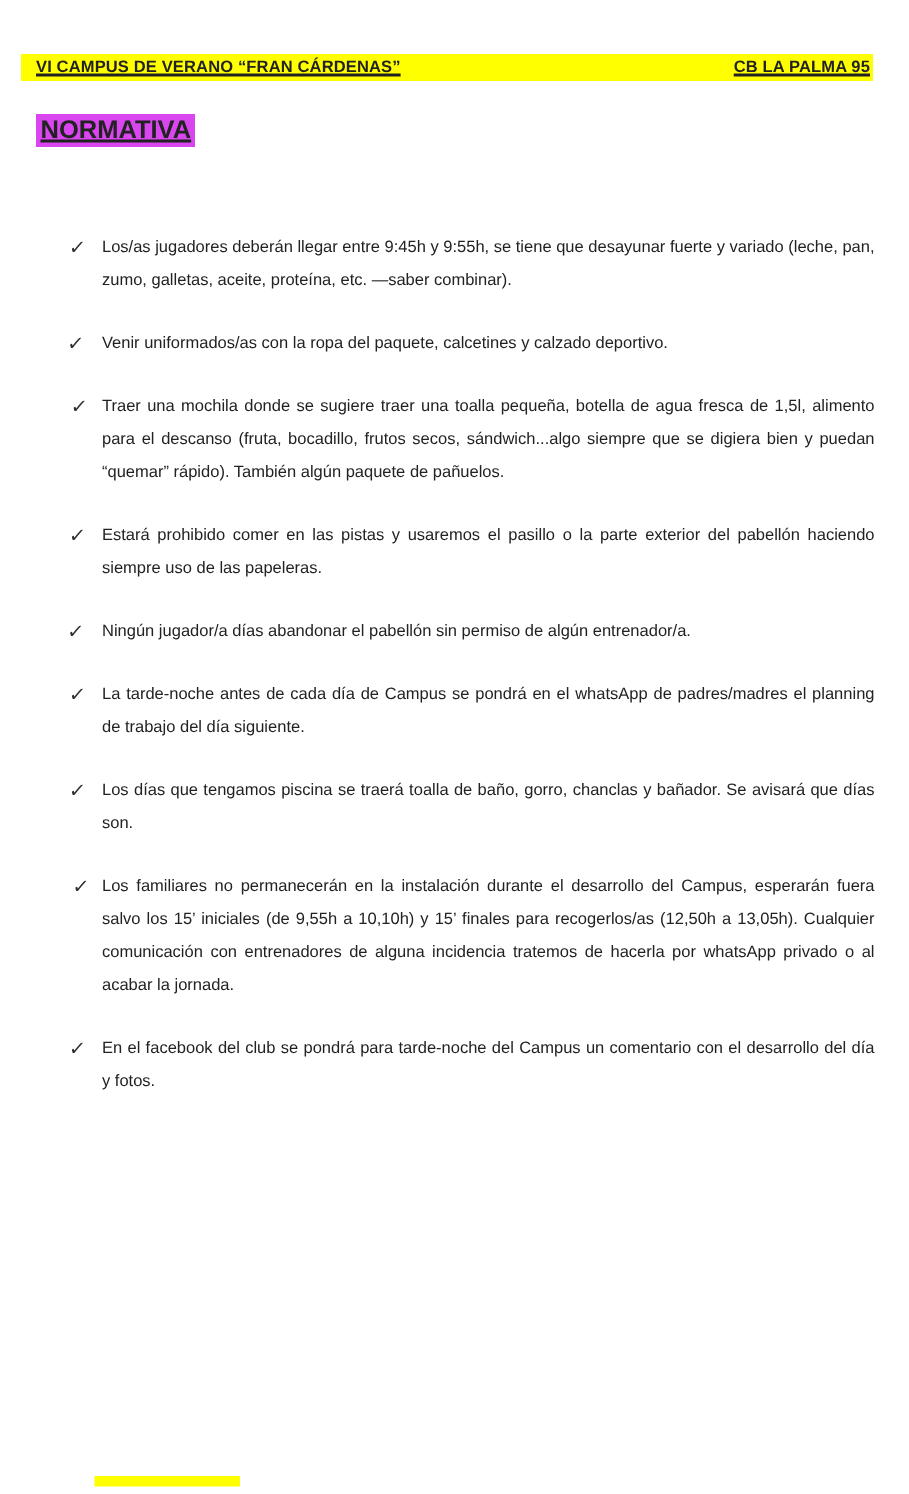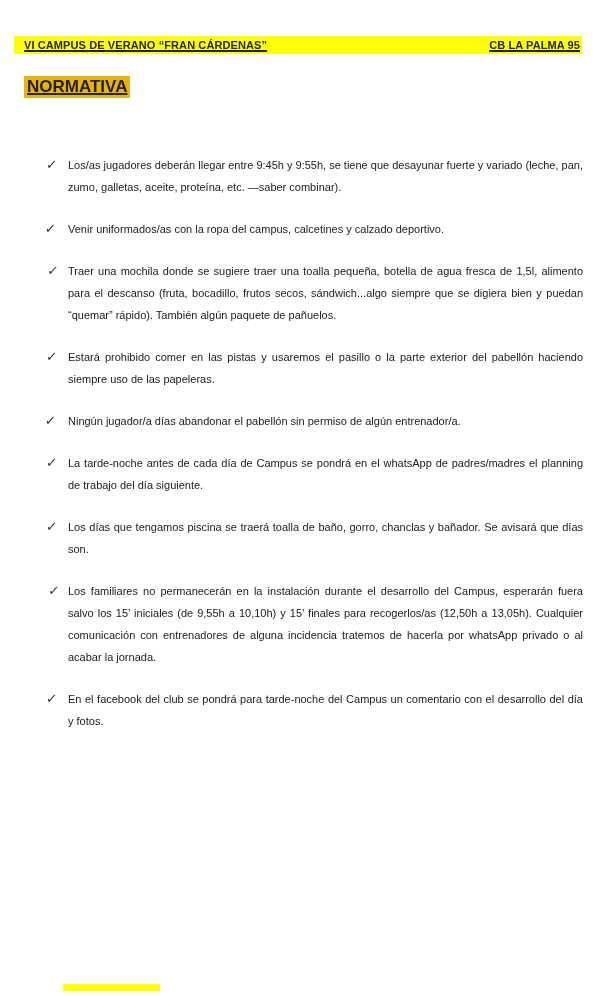--- a/index.html
+++ b/index.html
@@ -25,21 +25,21 @@
     letter-spacing: 0.1px;
   }
   .header-band span {
     text-decoration: underline;
     text-decoration-thickness: 1.5px;
     white-space: nowrap;
   }
   .doc-title {
     display: inline-block;
     margin: 22px 0 0 24px;
-    background: #eab308;
+    background: #d946ef;
     padding: 1px 3px;
     font-size: 17px;
     font-weight: bold;
     text-decoration: underline;
     text-decoration-thickness: 2px;
     line-height: 20px;
   }
   ul.rules {
     list-style: none;
     margin: 56px 23px 0 45px;
@@ -97,21 +97,21 @@
   <div class="doc-title">NORMATIVA</div>
 
   <ul class="rules">
 
   <li>
       <span class="check">✓</span>
       <span class="rule-text">Los/as jugadores deberán llegar entre 9:45h y 9:55h, se tiene que desayunar fuerte y variado (leche, pan, zumo, galletas, aceite, proteína, etc. —saber combinar).</span>
     </li>
       <li>
       <span class="check">✓</span>
-      <span class="rule-text">Venir uniformados/as con la ropa del campus, calcetines y calzado deportivo.</span>
+      <span class="rule-text">Venir uniformados/as con la ropa del paquete, calcetines y calzado deportivo.</span>
     </li>
       <li>
       <span class="check">✓</span>
       <span class="rule-text">Traer una mochila donde se sugiere traer una toalla pequeña, botella de agua fresca de 1,5l, alimento para el descanso (fruta, bocadillo, frutos secos, sándwich...algo siempre que se digiera bien y puedan “quemar” rápido). También algún paquete de pañuelos.</span>
     </li>
       <li>
       <span class="check">✓</span>
       <span class="rule-text">Estará prohibido comer en las pistas y usaremos el pasillo o la parte exterior del pabellón haciendo siempre uso de las papeleras.</span>
     </li>
       <li>

